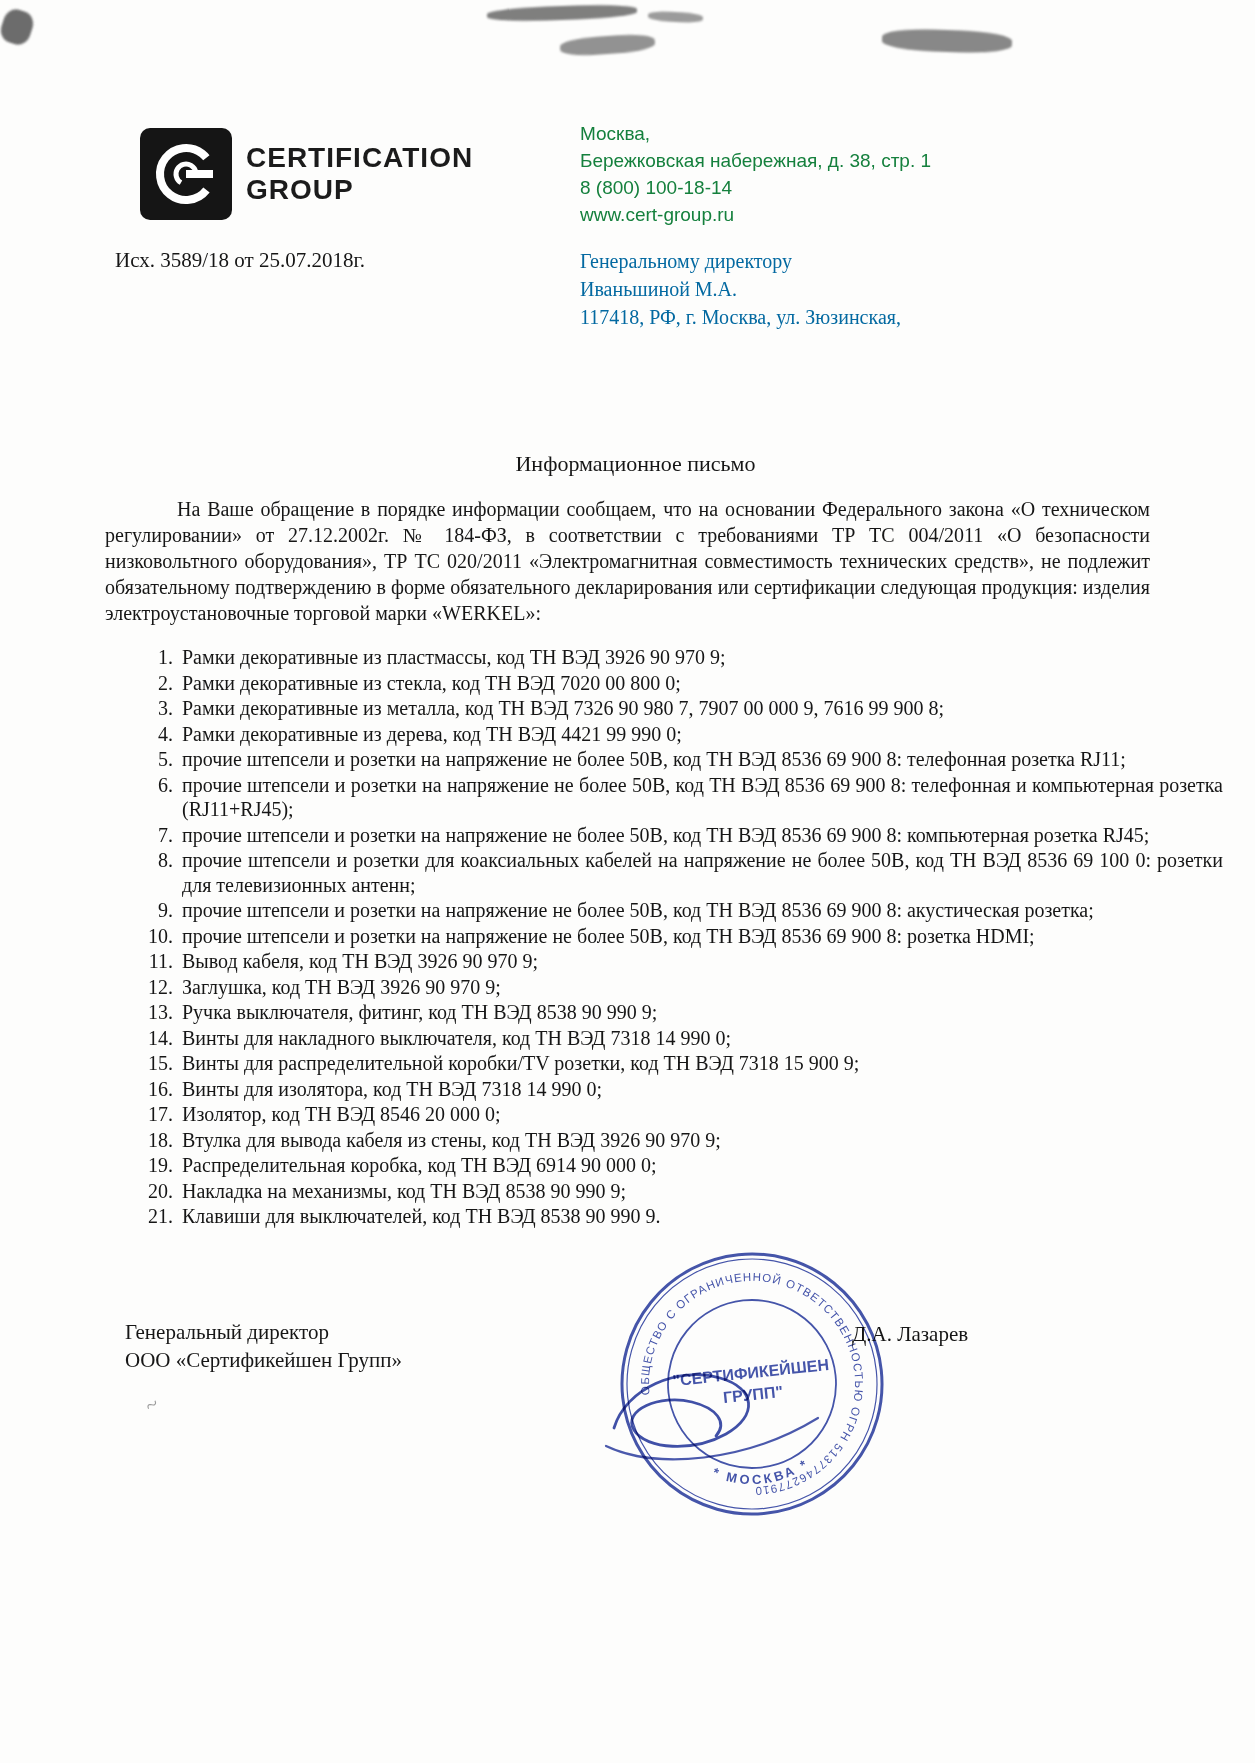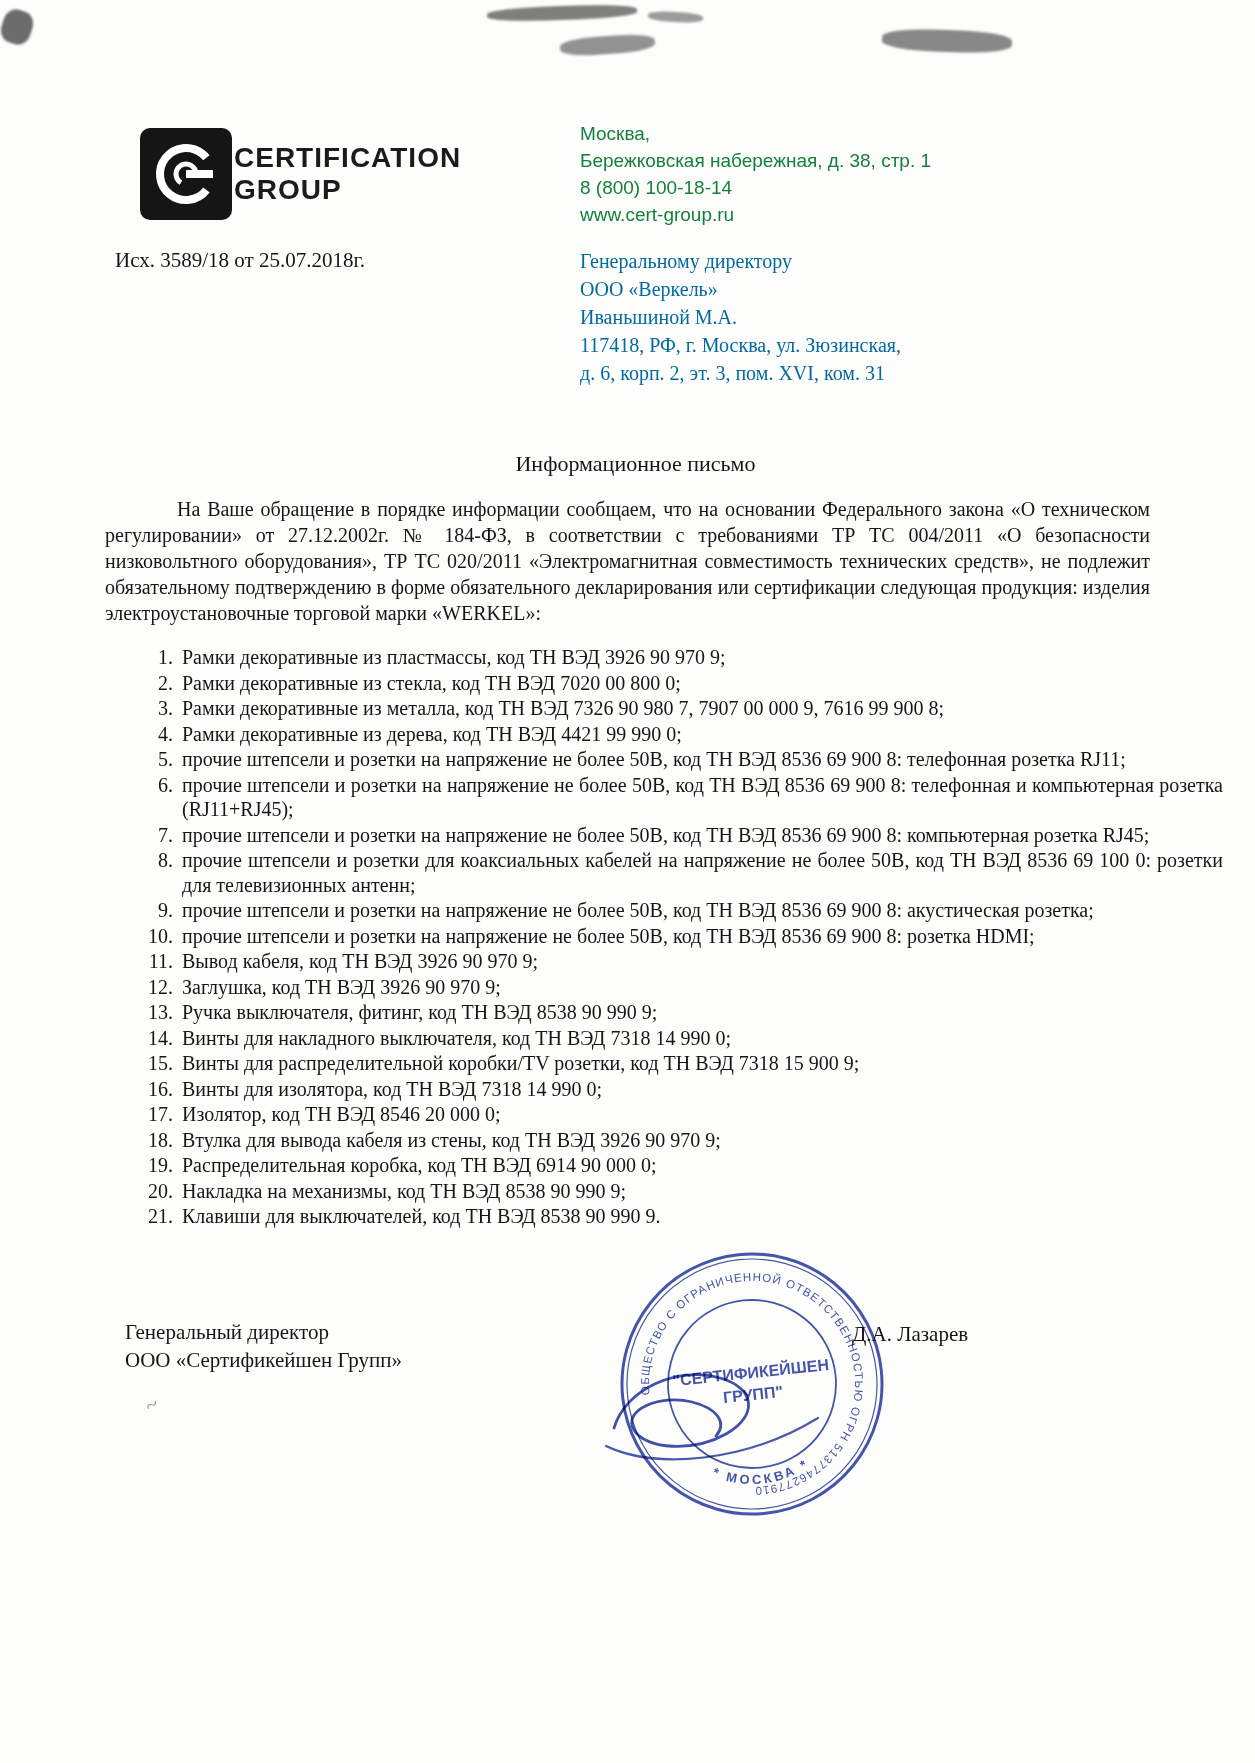--- a/index.html
+++ b/index.html
@@ -12,21 +12,21 @@
   
   .artifact { position:absolute; background:#3c3c3c; opacity:.75; filter:blur(1.2px); border-radius:40%; }
   .a1 { left:2px;   top:10px; width:30px; height:34px; transform:rotate(18deg); }
   .a2 { left:487px; top:6px;  width:150px; height:14px; transform:rotate(-2deg); opacity:.65;}
   .a3 { left:648px; top:12px; width:55px;  height:10px; transform:rotate(3deg); opacity:.5;}
   .a4 { left:560px; top:36px; width:95px;  height:18px; transform:rotate(-4deg); opacity:.55;}
   .a5 { left:882px; top:30px; width:130px; height:22px; transform:rotate(2deg); opacity:.6;}
   .pencil-tick { position:absolute; left:146px; top:1392px; color:#9a9a9a; font-size:22px; transform:rotate(-30deg); }
 
   
-  .logo-wrap { position:absolute; left:140px; top:128px; display:flex; align-items:center; gap:2px; }
+  .logo-wrap { position:absolute; left:140px; top:128px; display:flex; align-items:center; gap:14px; }
   .logo-text { font-family:"Liberation Sans", sans-serif; font-weight:bold; color:#1b1b1b;
                font-size:28px; line-height:32px; letter-spacing:1px; }
   .contact { position:absolute; left:580px; top:120px;
              font-family:"Liberation Sans", sans-serif; font-size:19px; line-height:27px; color:#15803d; }
 
   .ref { position:absolute; left:115px; top:248px; font-size:21px; }
   .recipient { position:absolute; left:580px; top:247px; font-size:20px; line-height:28px; color:#0369a1; }
 
   .title { position:absolute; left:0; top:443px; width:100%; text-align:center;
            font-size:22px; font-weight:normal; margin:8px; }
@@ -75,24 +75,22 @@
     <div>Москва,</div>
     <div>Бережковская набережная, д. 38, стр. 1</div>
     <div>8 (800) 100-18-14</div>
     <div>www.cert-group.ru</div>
   </div>
 
   <div class="ref">Исх. 3589/18 от 25.07.2018г.</div>
 
   <div class="recipient">
     <div>Генеральному директору</div>
-    <div>ООО «Веркель»</div>
     <div>Иваньшиной М.А.</div>
     <div>117418, РФ, г. Москва, ул. Зюзинская,</div>
-    <div>д. 6, корп. 2, эт. 3, пом. XVI, ком. 31</div>
   </div>
 
   <h1 class="title">Информационное письмо</h1>
 
   <p class="body-par">На Ваше обращение в порядке информации сообщаем, что на основании Федерального закона «О техническом регулировании» от 27.12.2002г. № 184-ФЗ, в соответствии с требованиями ТР ТС 004/2011 «О безопасности низковольтного оборудования», ТР ТС 020/2011 «Электромагнитная совместимость технических средств», не подлежит обязательному подтверждению в форме обязательного декларирования или сертификации следующая продукция: изделия электроустановочные торговой марки «WERKEL»:</p>
 
   <ol class="items">
     <li>Рамки декоративные из пластмассы, код ТН ВЭД 3926 90 970 9;</li>
     <li>Рамки декоративные из стекла, код ТН ВЭД 7020 00 800 0;</li>
     <li>Рамки декоративные из металла, код ТН ВЭД 7326 90 980 7, 7907 00 000 9, 7616 99 900 8;</li>

